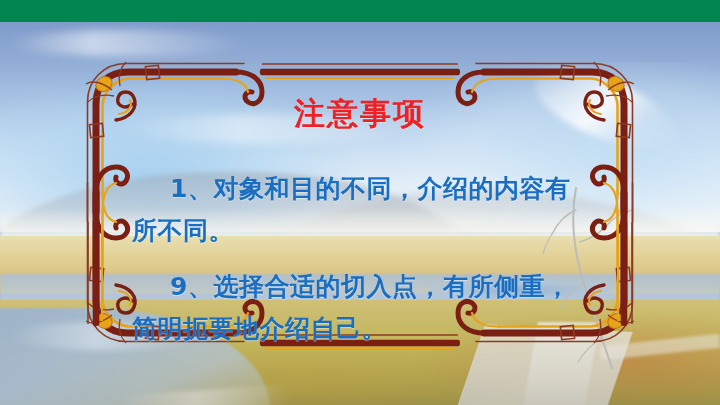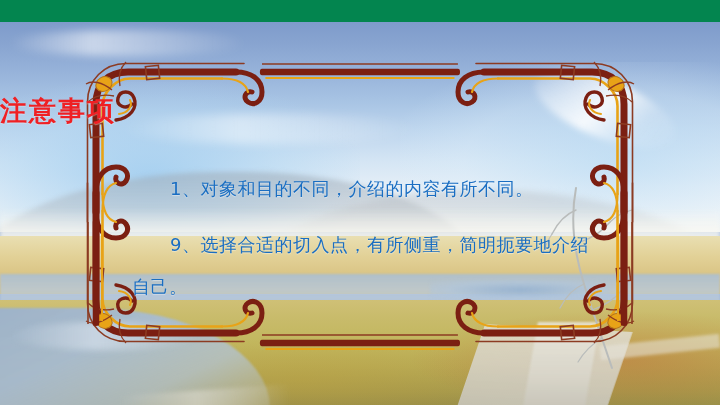--- a/index.html
+++ b/index.html
@@ -286,35 +286,35 @@
   .content {
     position: absolute;
     left: 0; top: 0;
     width: 720px; height: 405px;
     z-index: 30;
   }
   .title {
     position: absolute;
     left: 0; top: 96px;
     width: 720px;
-    text-align: left;
-    font-size: 27px;
+    text-align: center;
+    font-size: 31px;
     font-weight: bold;
     color: #ef2024;
     letter-spacing: 2px;
     line-height: 1.1;
     text-shadow: 0 1px 1px rgba(255,255,255,0.35);
   }
   .body-text {
     position: absolute;
     left: 132px;
     top: 168px;
     width: 460px;
-    font-size: 18px;
-    font-weight: normal;
+    font-size: 25px;
+    font-weight: bold;
     color: #1a6ec2;
     line-height: 42px;
     letter-spacing: 0.5px;
     text-shadow: 0 1px 1px rgba(255,255,255,0.45);
   }
   .para {
     margin: 0;
     text-indent: 38px;
   }
   .para + .para { margin-top: 14px; }

